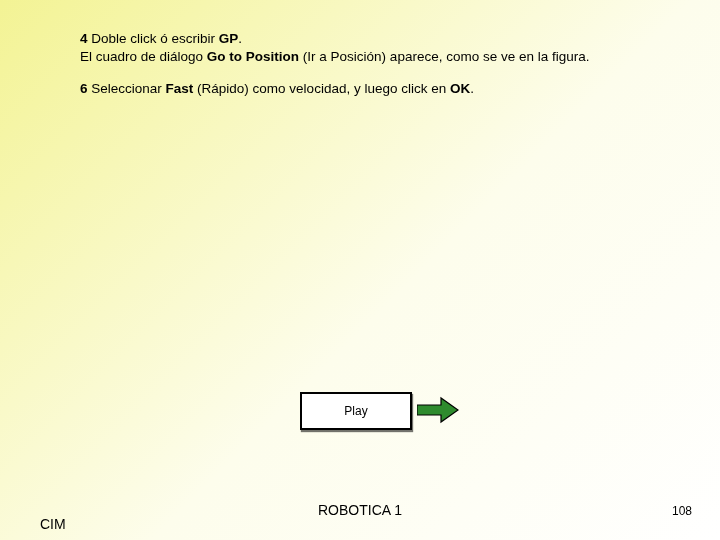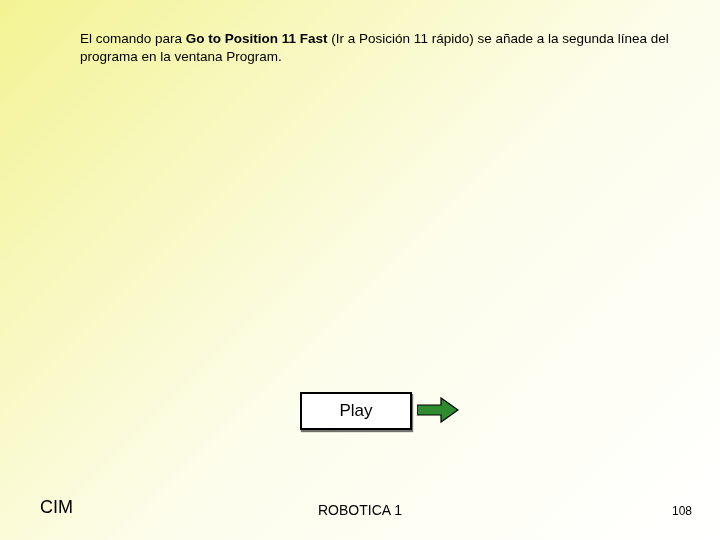--- a/index.html
+++ b/index.html
@@ -35,36 +35,36 @@
     left: 300px;
     top: 392px;
     width: 108px;
     height: 34px;
     background: #fff;
     border: 2px solid #000;
     box-shadow: 1px 2px 1px rgba(0,0,0,0.55);
     display: flex;
     align-items: center;
     justify-content: center;
-    font-size: 17px;
+    font-size: 12px;
     cursor: pointer;
   }
   .arrow {
     position: absolute;
     left: 417px;
     top: 396px;
     width: 42px;
     height: 28px;
   }
   .arrow svg { display: block; }
   .footer-left {
     position: absolute;
     left: 40px;
-    bottom: 22px;
-    font-size: 18px;
+    bottom: 8px;
+    font-size: 14px;
   }
   .footer-center {
     position: absolute;
     left: 0;
     right: 0;
     bottom: 22px;
     text-align: center;
     font-size: 14px;
   }
   .footer-right {
@@ -74,26 +74,30 @@
     font-size: 12px;
   }
 </style>
 </head>
 <body>
 
 <div class="slide">
 
   <div class="content">
 
-
+    <div class="para">
+      <span class="b">4</span><span> Doble click ó escribir </span><span class="b">GP</span><span>.</span><br>
+      <span>El cuadro de diálogo </span><span class="b">Go to Position</span><span> (Ir a Posición) aparece, como se ve en la figura.</span>
+    </div>
 
 
     <div class="para">
-      <span>El comando para </span><span class="b">Go to Position 11 Fast</span><span> (Ir a Posición 11 rápido) se añade a la segunda línea del programa en la ventana Program.</span>
+      <span class="b">6</span><span> Seleccionar </span><span class="b">Fast</span><span> (Rápido) como velocidad, y luego click en </span><span class="b">OK</span><span>.</span>
     </div>
+
 
 
   </div>
 
   <div class="play-box">
     <span>Play</span>
   </div>
 
   <div class="arrow">
     <svg width="42" height="28" viewBox="0 0 42 28">

